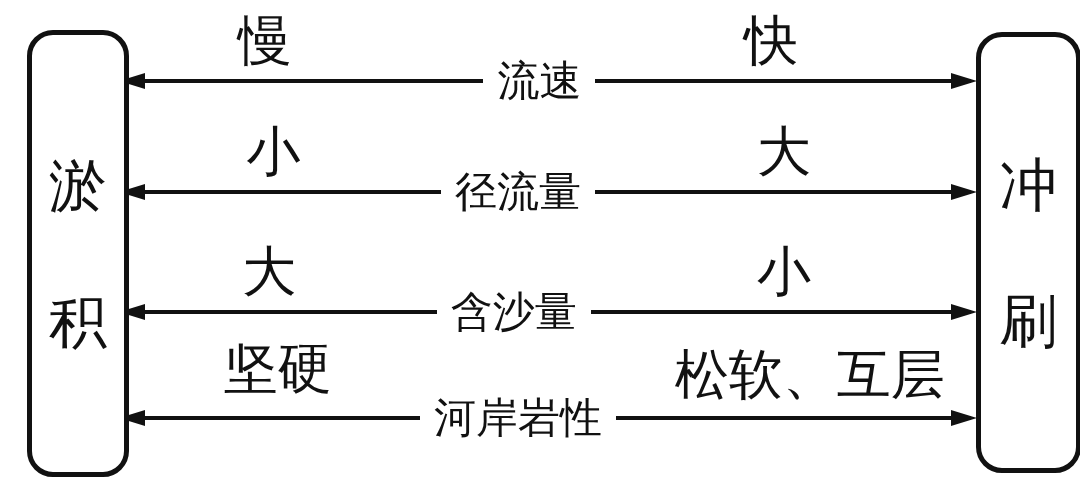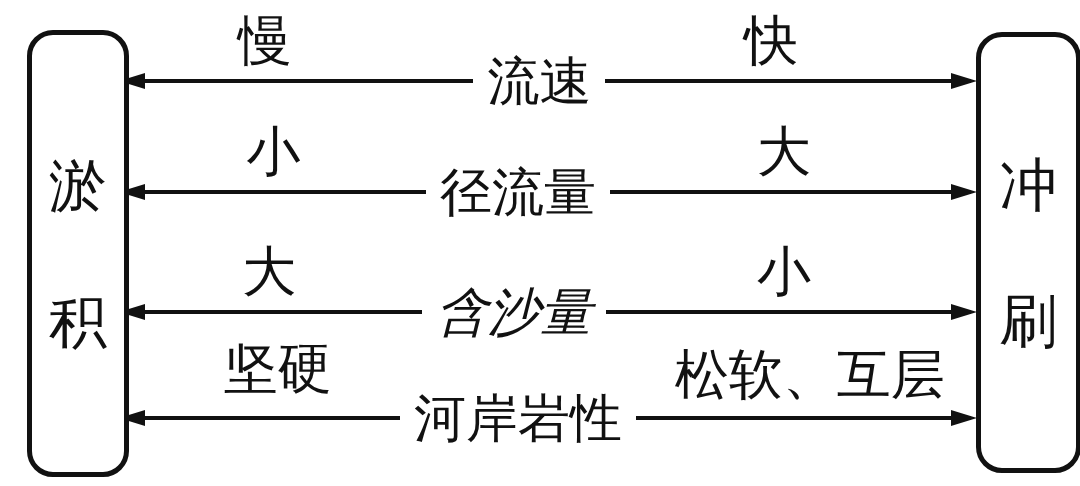--- a/index.html
+++ b/index.html
@@ -62,28 +62,28 @@
   }
   .ah-left  { left: 0;  border-right: 26px solid #111111; }
   .ah-right { right: 0; border-left: 26px solid #111111; }
 
   .factor {
     position: absolute;
     top: 0;
     transform: translate(-50%, -50%);
     background: #ffffff;
     padding: 0 14px;
-    font-size: 52px;
+    font-size: 42px;
     line-height: 1.05;
     white-space: nowrap;
     z-index: 1;
   }
   .row-1 .factor { left: 49%; }
   .row-2 .factor { left: 46.5%; }
-  .row-3 .factor { left: 46%; font-style: italic; }
+  .row-3 .factor { left: 46%; }
   .row-4 .factor { left: 46.5%; }
 
   .qual {
     position: absolute;
     bottom: 13px;
     transform: translateX(-50%);
     font-size: 54px;
     line-height: 1;
     white-space: nowrap;
   }

